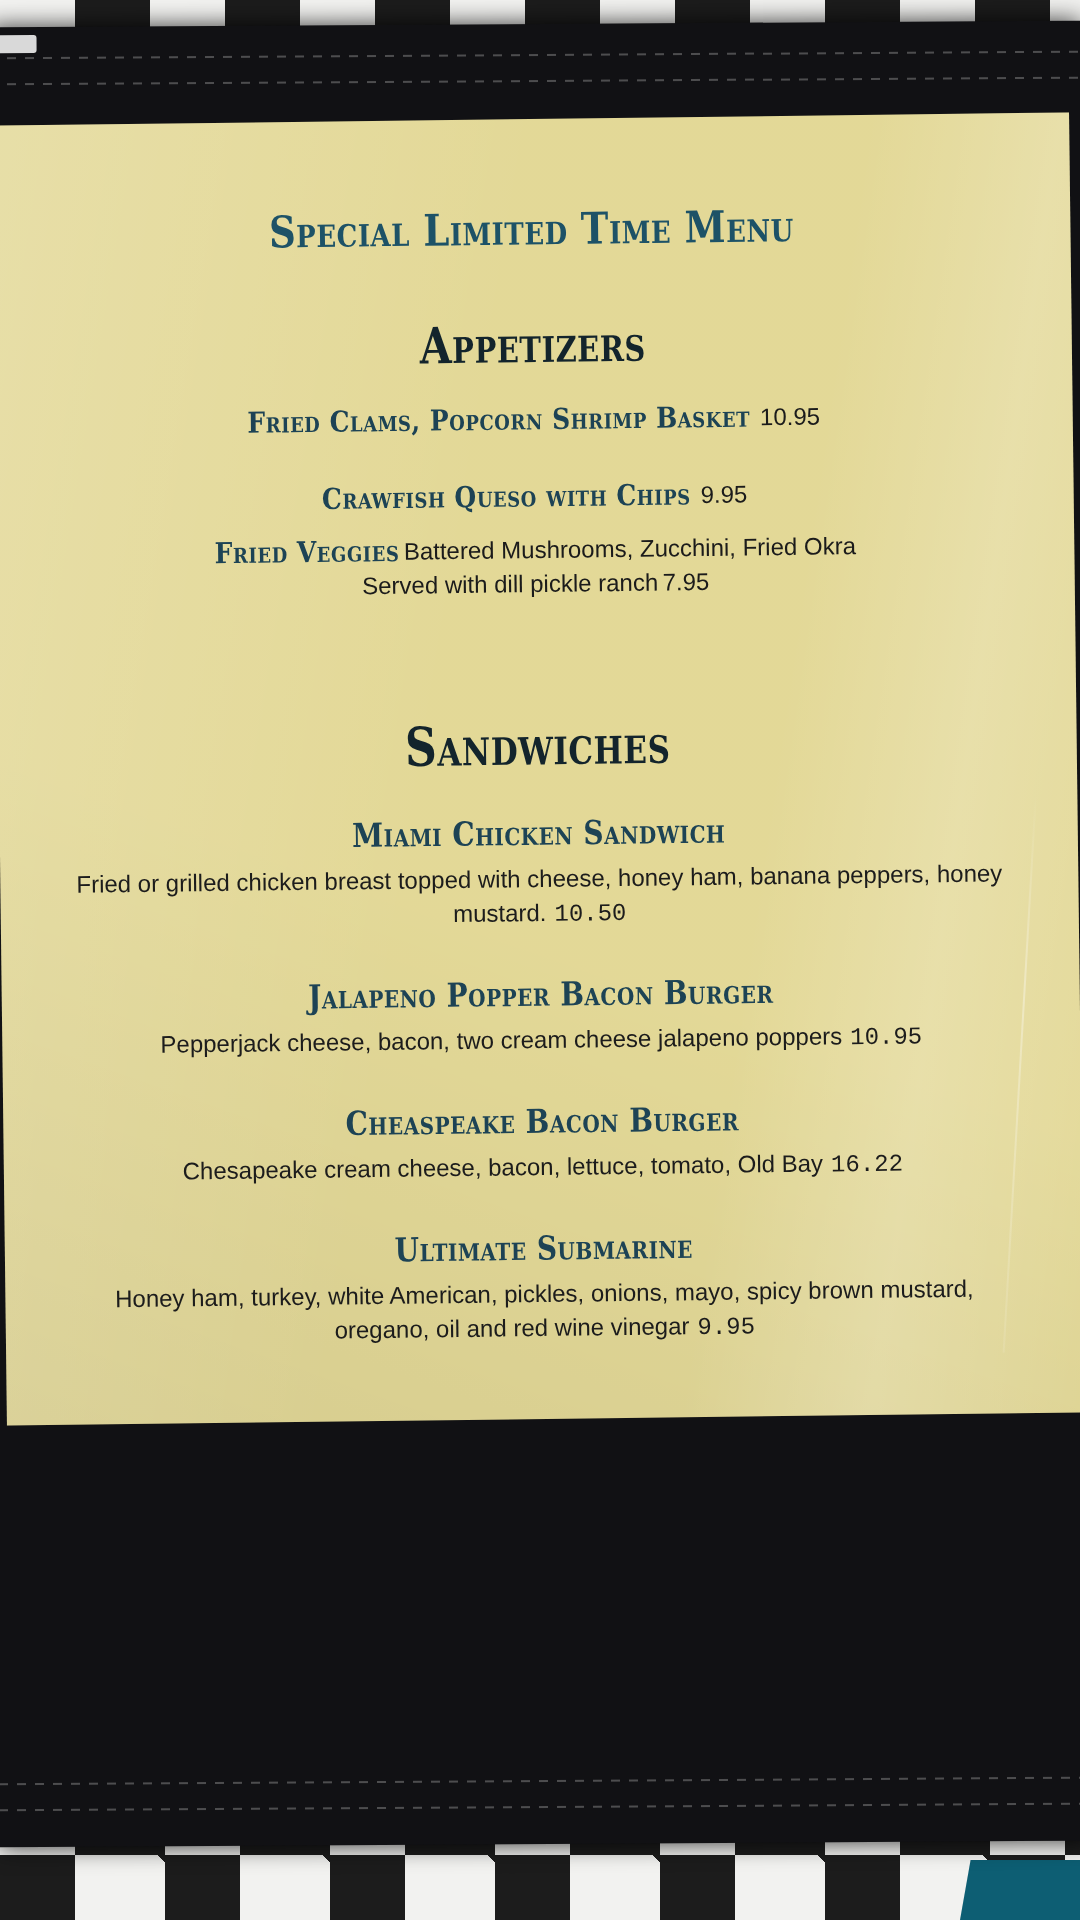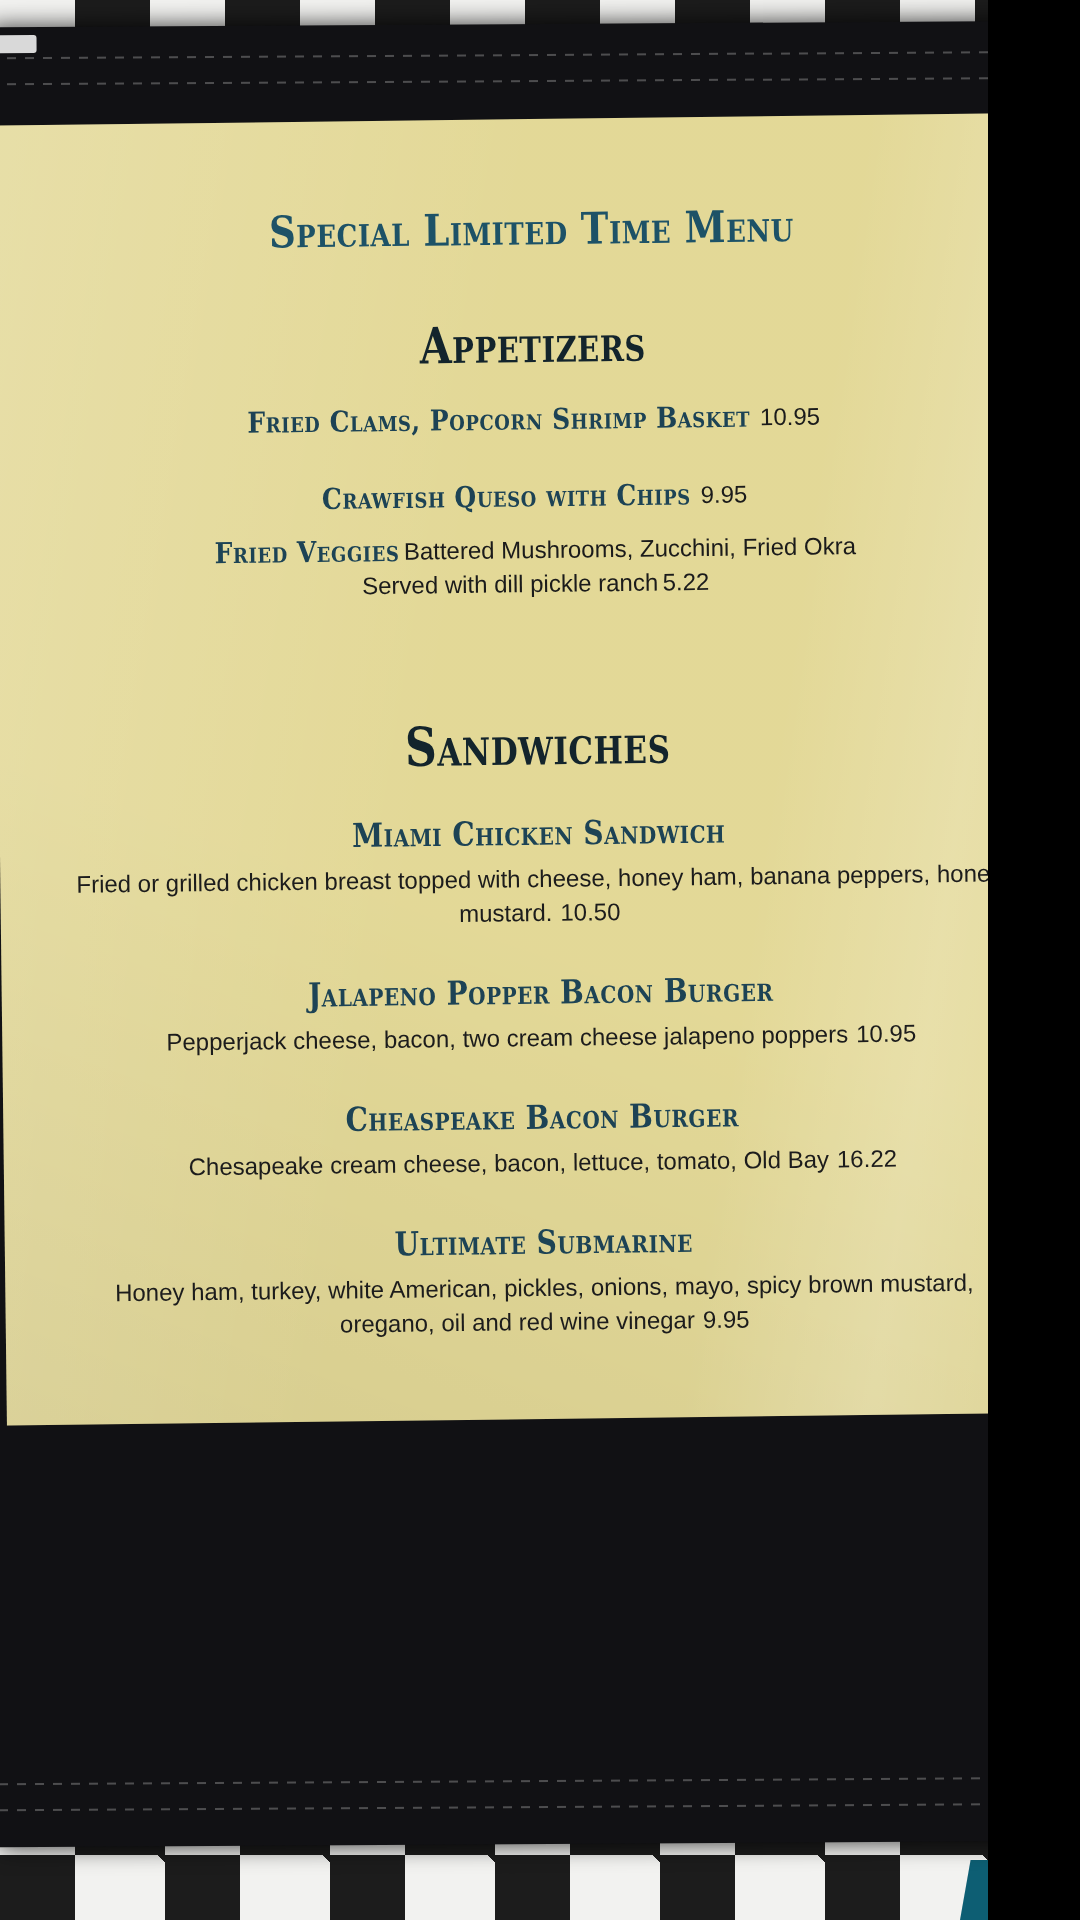--- a/index.html
+++ b/index.html
@@ -9,21 +9,21 @@
   }
   body {
     width: 1080px;
     height: 1920px;
     overflow: hidden;
     font-family: "Liberation Sans", sans-serif;
   }
 
   #page {
     position: relative;
-    width: 988px;
+    width: 1080px;
     height: 1920px;
     background: #0a0a0a;
     overflow: hidden;
   }
 
   
   .cloth {
     position: absolute;
     left: 0;
     width: 1080px;
@@ -205,21 +205,21 @@
     transform: scaleY(1.18);
     display: inline-block;
     margin-bottom: 12px;
   }
   .item-desc {
     font-size: 24px;
     line-height: 1.42;
     color: #1c1c1c;
     padding: 0 28px;
   }
-  .item-desc .price { margin-left: 8px; }
+  .item-desc .price { margin-left: 8px; font-family: Liberation Mono, monospace; }
 </style>
 </head>
 <body>
 
 <div id="page">
 
   <div class="cloth cloth-top"></div>
   <div class="cloth cloth-bottom">
     <div class="cloth-corner"></div>
   </div>
@@ -250,21 +250,21 @@
           </div>
         </div>
 
         <div class="app-block">
           <div>
             <span class="fancy app-name">Fried Veggies</span>
             <span class="plain desc">Battered Mushrooms, Zucchini, Fried Okra</span>
           </div>
           <div class="line2">
             <span class="plain desc">Served with dill pickle ranch</span>
-            <span class="plain desc">5.22</span>
+            <span class="plain desc">7.95</span>
           </div>
         </div>
 
         <div class="fancy section-head sandwiches">Sandwiches</div>
 
         <div class="item">
           <div class="fancy item-name">Miami Chicken Sandwich</div>
           <div class="plain item-desc">
             <span>Fried or grilled chicken breast topped with cheese, honey ham, banana peppers, honey mustard.</span><span class="price">10.50</span>
           </div>

